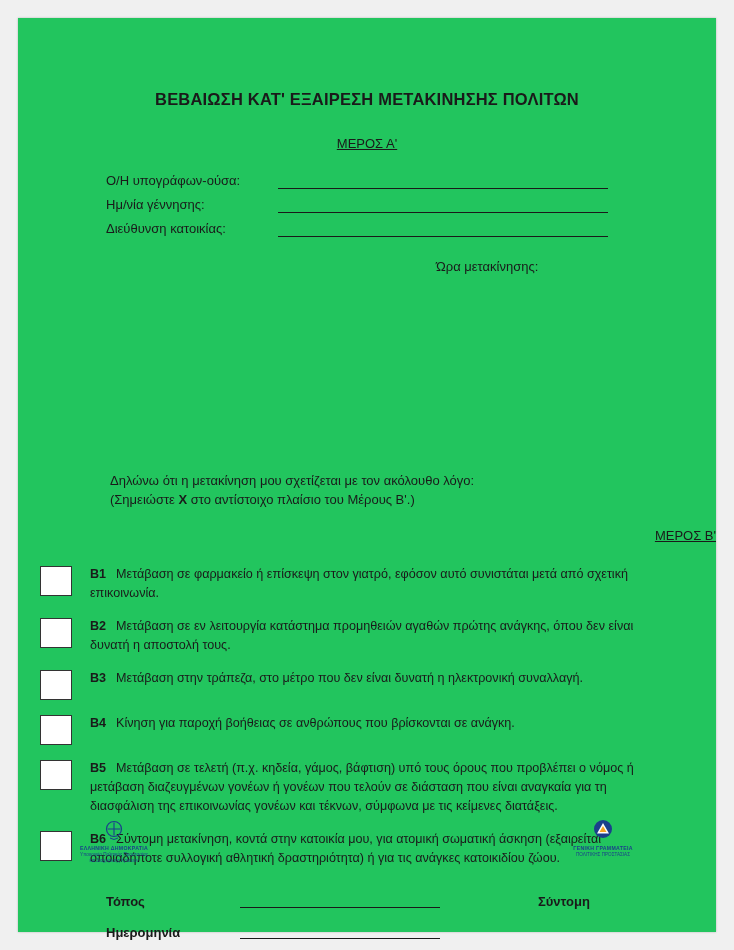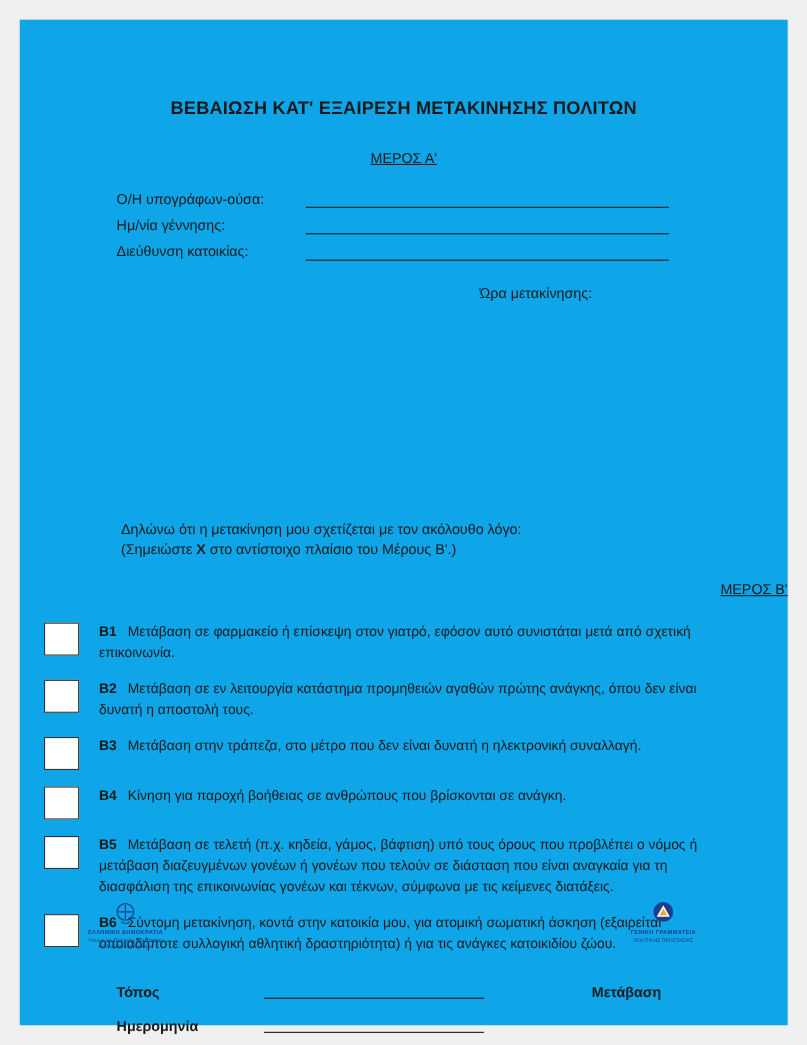--- a/index.html
+++ b/index.html
@@ -12,21 +12,21 @@
     background: #f0f0f0;
     font-family: "Liberation Sans", sans-serif;
     overflow: hidden;
   }
   .page {
     position: absolute;
     left: 18px;
     top: 18px;
     width: 698px;
     height: 914px;
-    background: #0ea5e9;
+    background: #22c55e;
     box-shadow: 0 0 2px rgba(0,0,0,0.25);
     box-sizing: border-box;
     padding: 0;
   }
   .doc-title {
     text-align: center;
     font-size: 16.5px;
     font-weight: bold;
     color: #1a1a1a;
     letter-spacing: 0.2px;
@@ -249,21 +249,21 @@
       <div class="checkbox"></div>
       <div class="item-text"><span class="item-code">Β6</span><span>Σύντομη μετακίνηση, κοντά στην κατοικία μου, για ατομική σωματική άσκηση (εξαιρείται οποιαδήποτε συλλογική αθλητική δραστηριότητα) ή για τις ανάγκες κατοικιδίου ζώου.</span></div>
     </div>
 
   </div>
 
   <div class="sign-block">
     <div class="sign-row">
       <div class="sign-label">Τόπος</div>
       <div class="sign-line"></div>
-      <div class="sign-right">Μετάβαση</div>
+      <div class="sign-right">Σύντομη</div>
     </div>
     <div class="sign-row">
       <div class="sign-label">Ημερομηνία</div>
       <div class="sign-line"></div>
       <div class="sign-right"></div>
     </div>
     <div class="sign-row">
       <div class="sign-label">Ο/Η Δηλών-ούσα</div>
       <div class="sign-line"></div>
       <div class="sign-right"></div>

